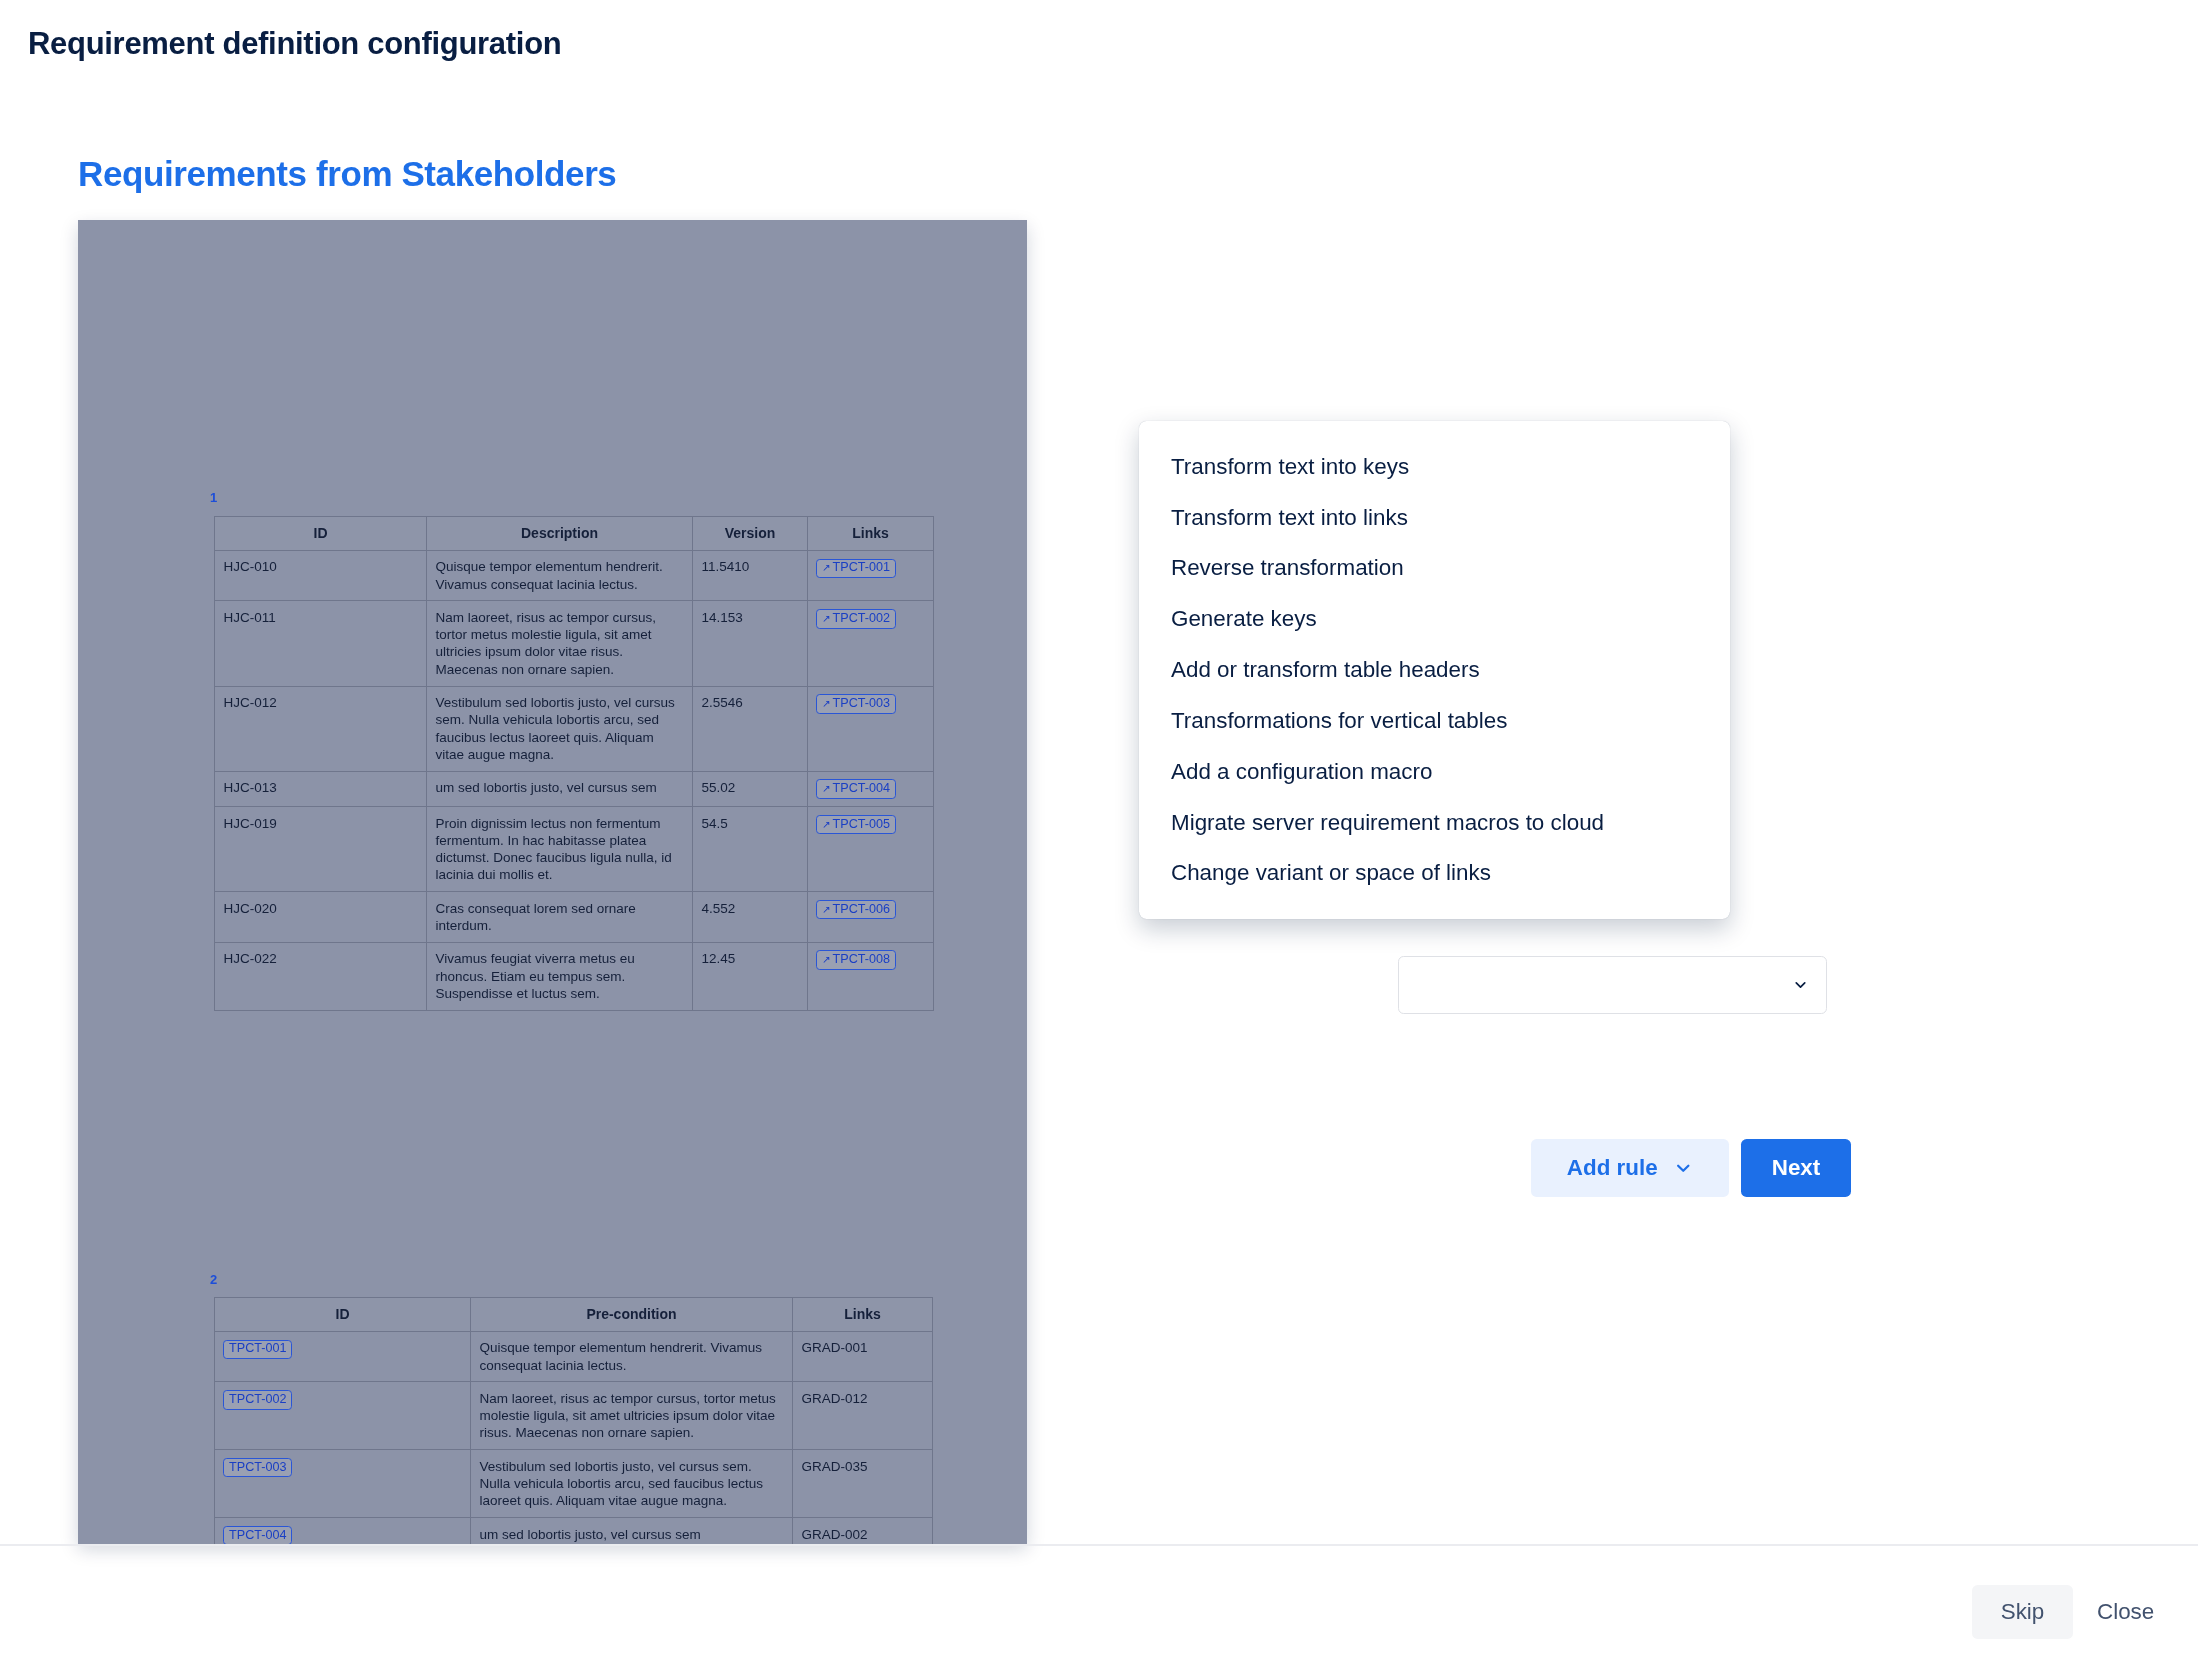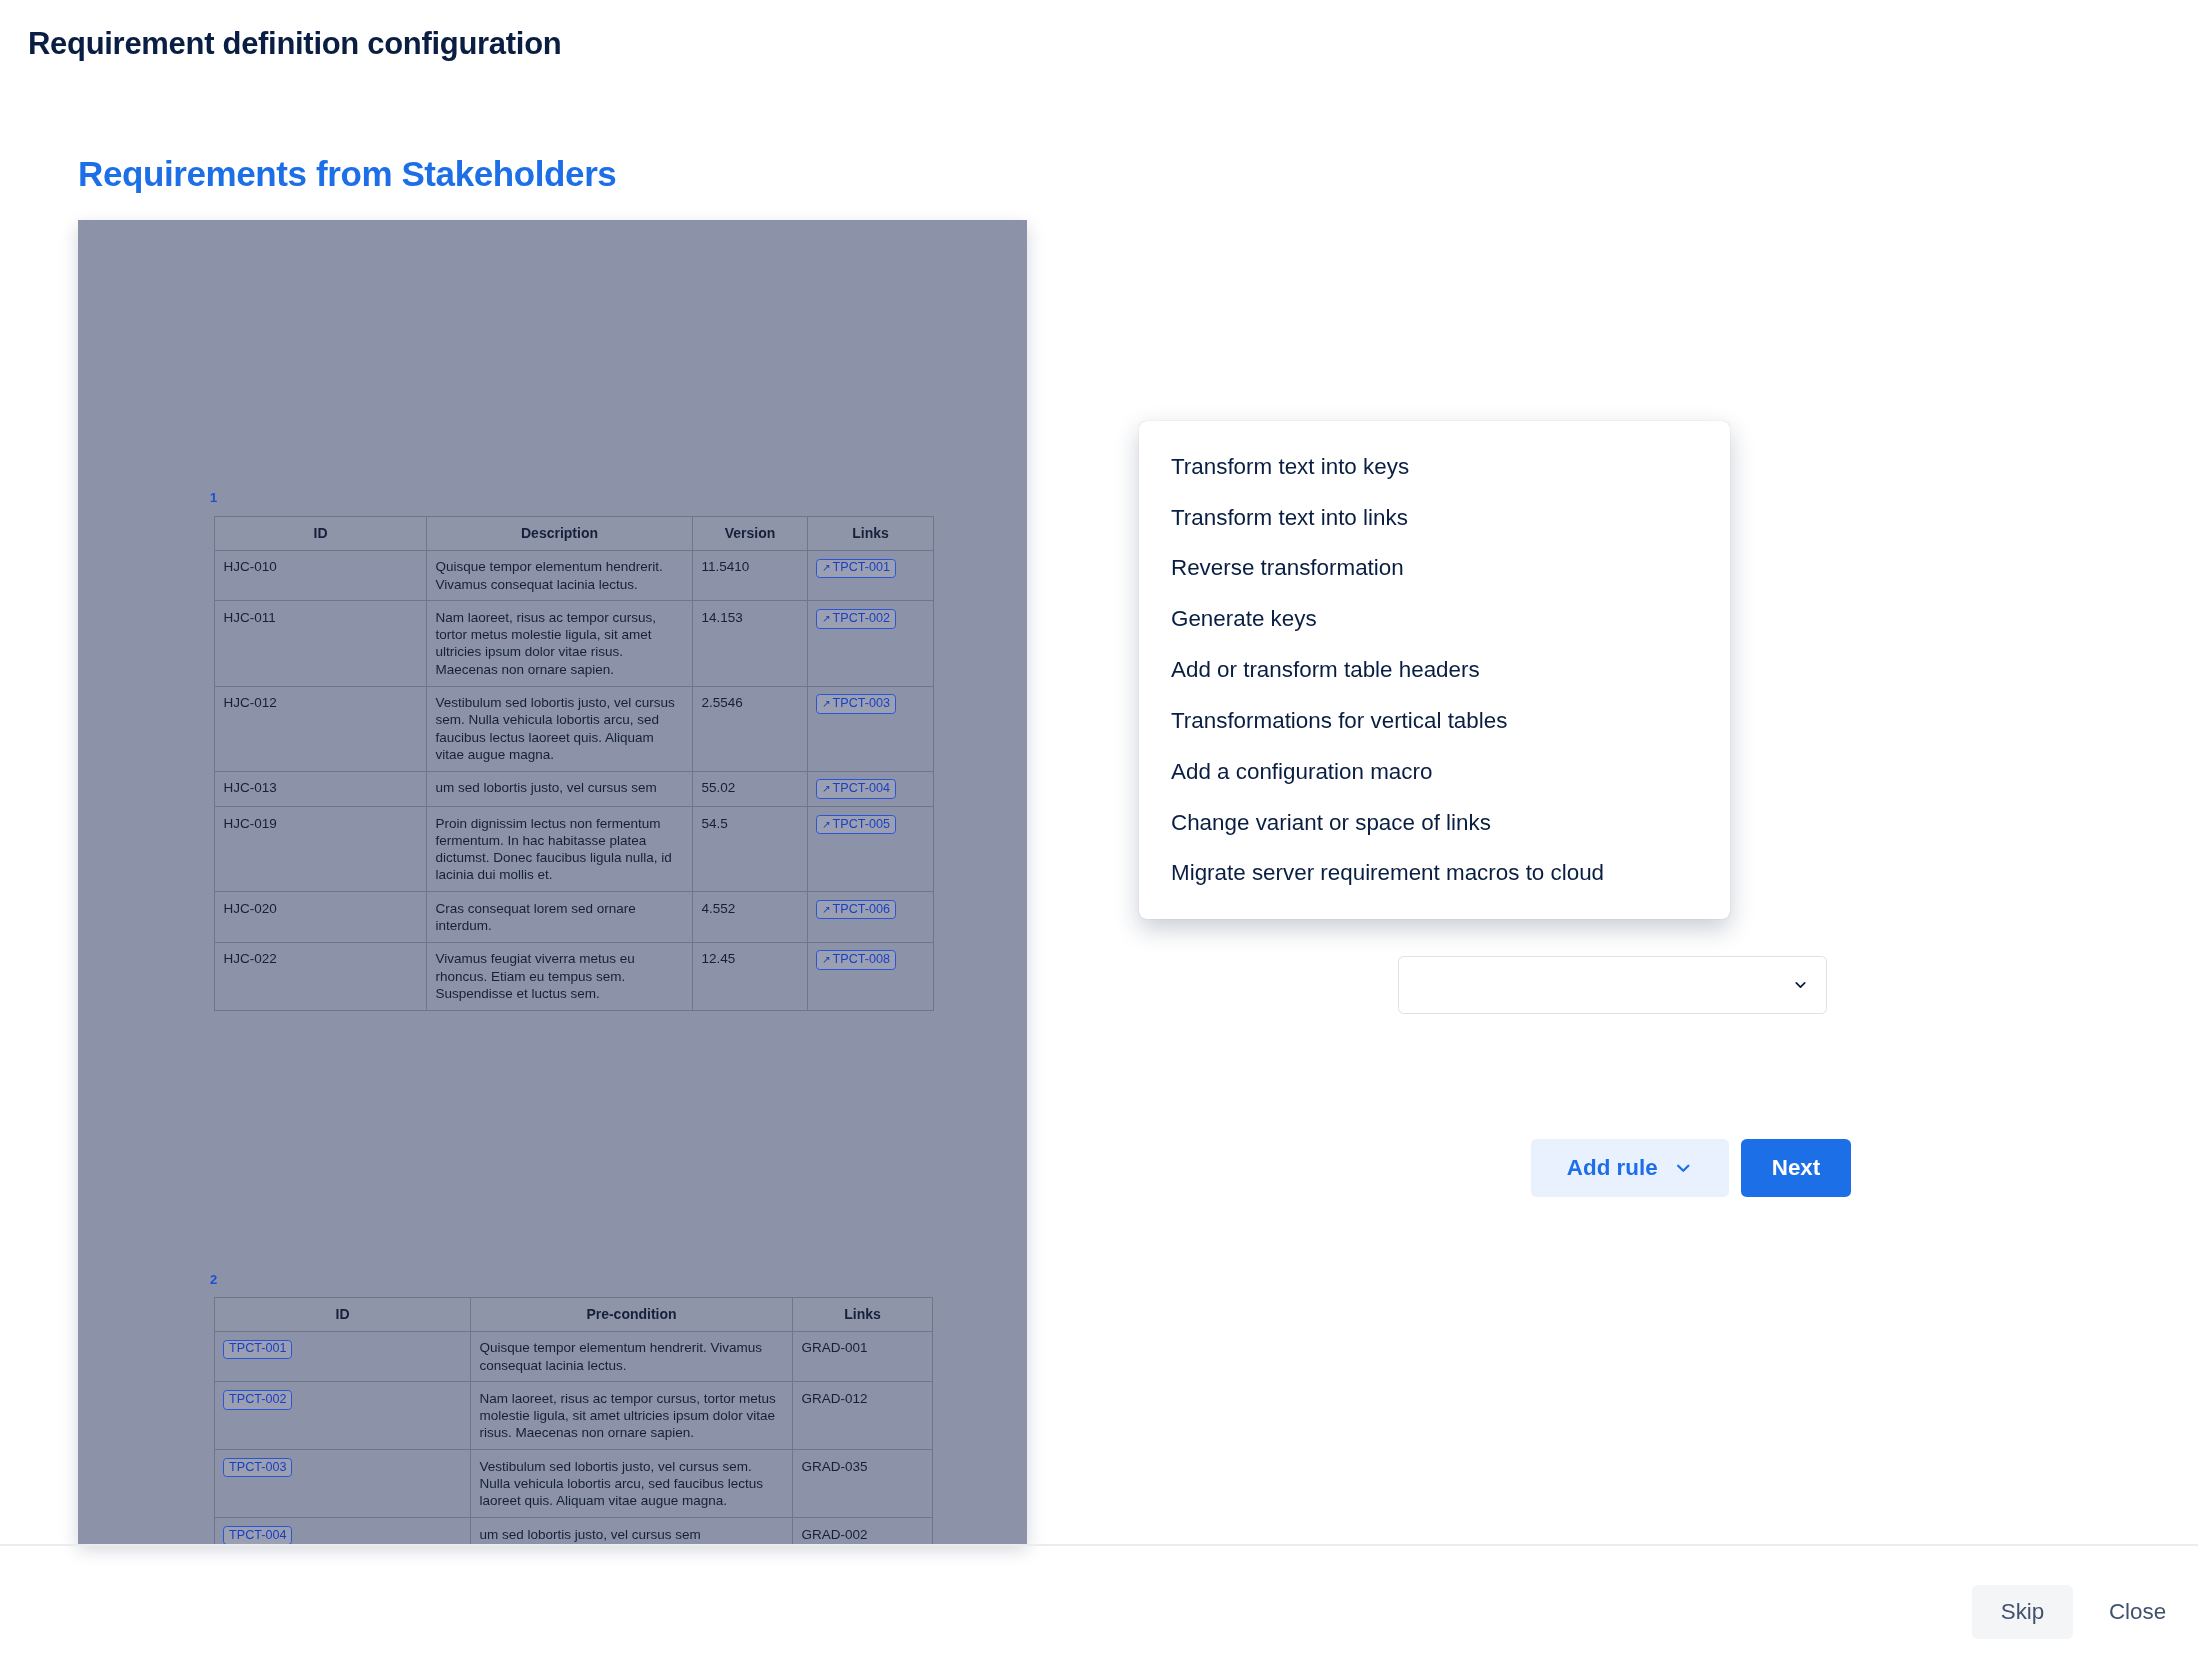--- a/index.html
+++ b/index.html
@@ -181,21 +181,21 @@
     cursor: pointer;
   }
   .close-btn {
     position: absolute;
     left: 2091px; top: 1585px;
     height: 54px; min-width: 93px;
     background: #ffffff;
     border: none; border-radius: 5.6px;
     font-size: 22.4px; color: #42526e;
     font-family: "Liberation Sans", sans-serif;
-    display:flex; align-items:center; justify-content:center;
+    display:flex; align-items:center; 
     cursor: pointer;
   }
 </style>
 </head>
 <body>
 
 <div class="page">
 
   <div class="page-title">Requirement definition configuration</div>
 
@@ -319,22 +319,22 @@
   </div>
 
   <div class="menu-popup">
     <div class="menu-item">Transform text into keys</div>
     <div class="menu-item">Transform text into links</div>
     <div class="menu-item">Reverse transformation</div>
     <div class="menu-item">Generate keys</div>
     <div class="menu-item">Add or transform table headers</div>
     <div class="menu-item">Transformations for vertical tables</div>
     <div class="menu-item">Add a configuration macro</div>
+    <div class="menu-item">Migrate server requirement macros to cloud</div>
     <div class="menu-item">Change variant or space of links</div>
-    <div class="menu-item">Migrate server requirement macros to cloud</div>
   </div>
 
   <button class="add-rule-btn">
     <span>Add rule</span>
     <svg width="20.5" height="20.5" viewBox="0 0 24 24">
       <path d="M6 9l6 6 6-6" fill="none" stroke="#1d6fe8" stroke-width="2.6" stroke-linecap="round" stroke-linejoin="round"></path>
     </svg>
   </button>
 
   <button class="next-btn">

